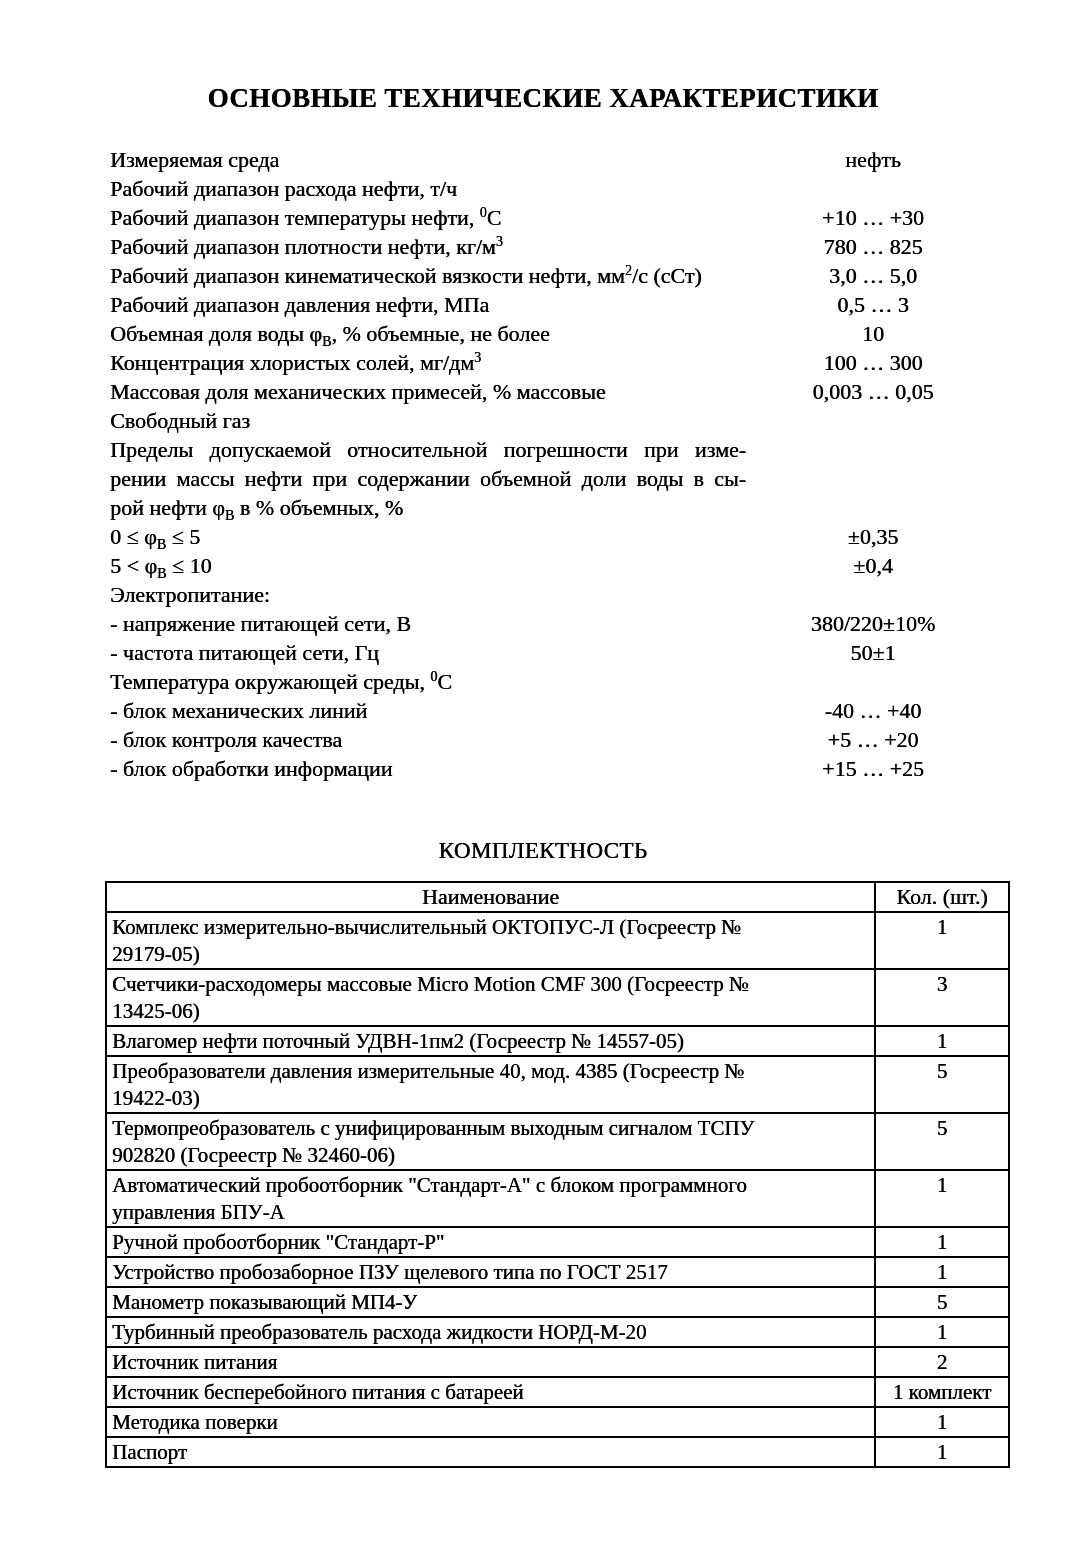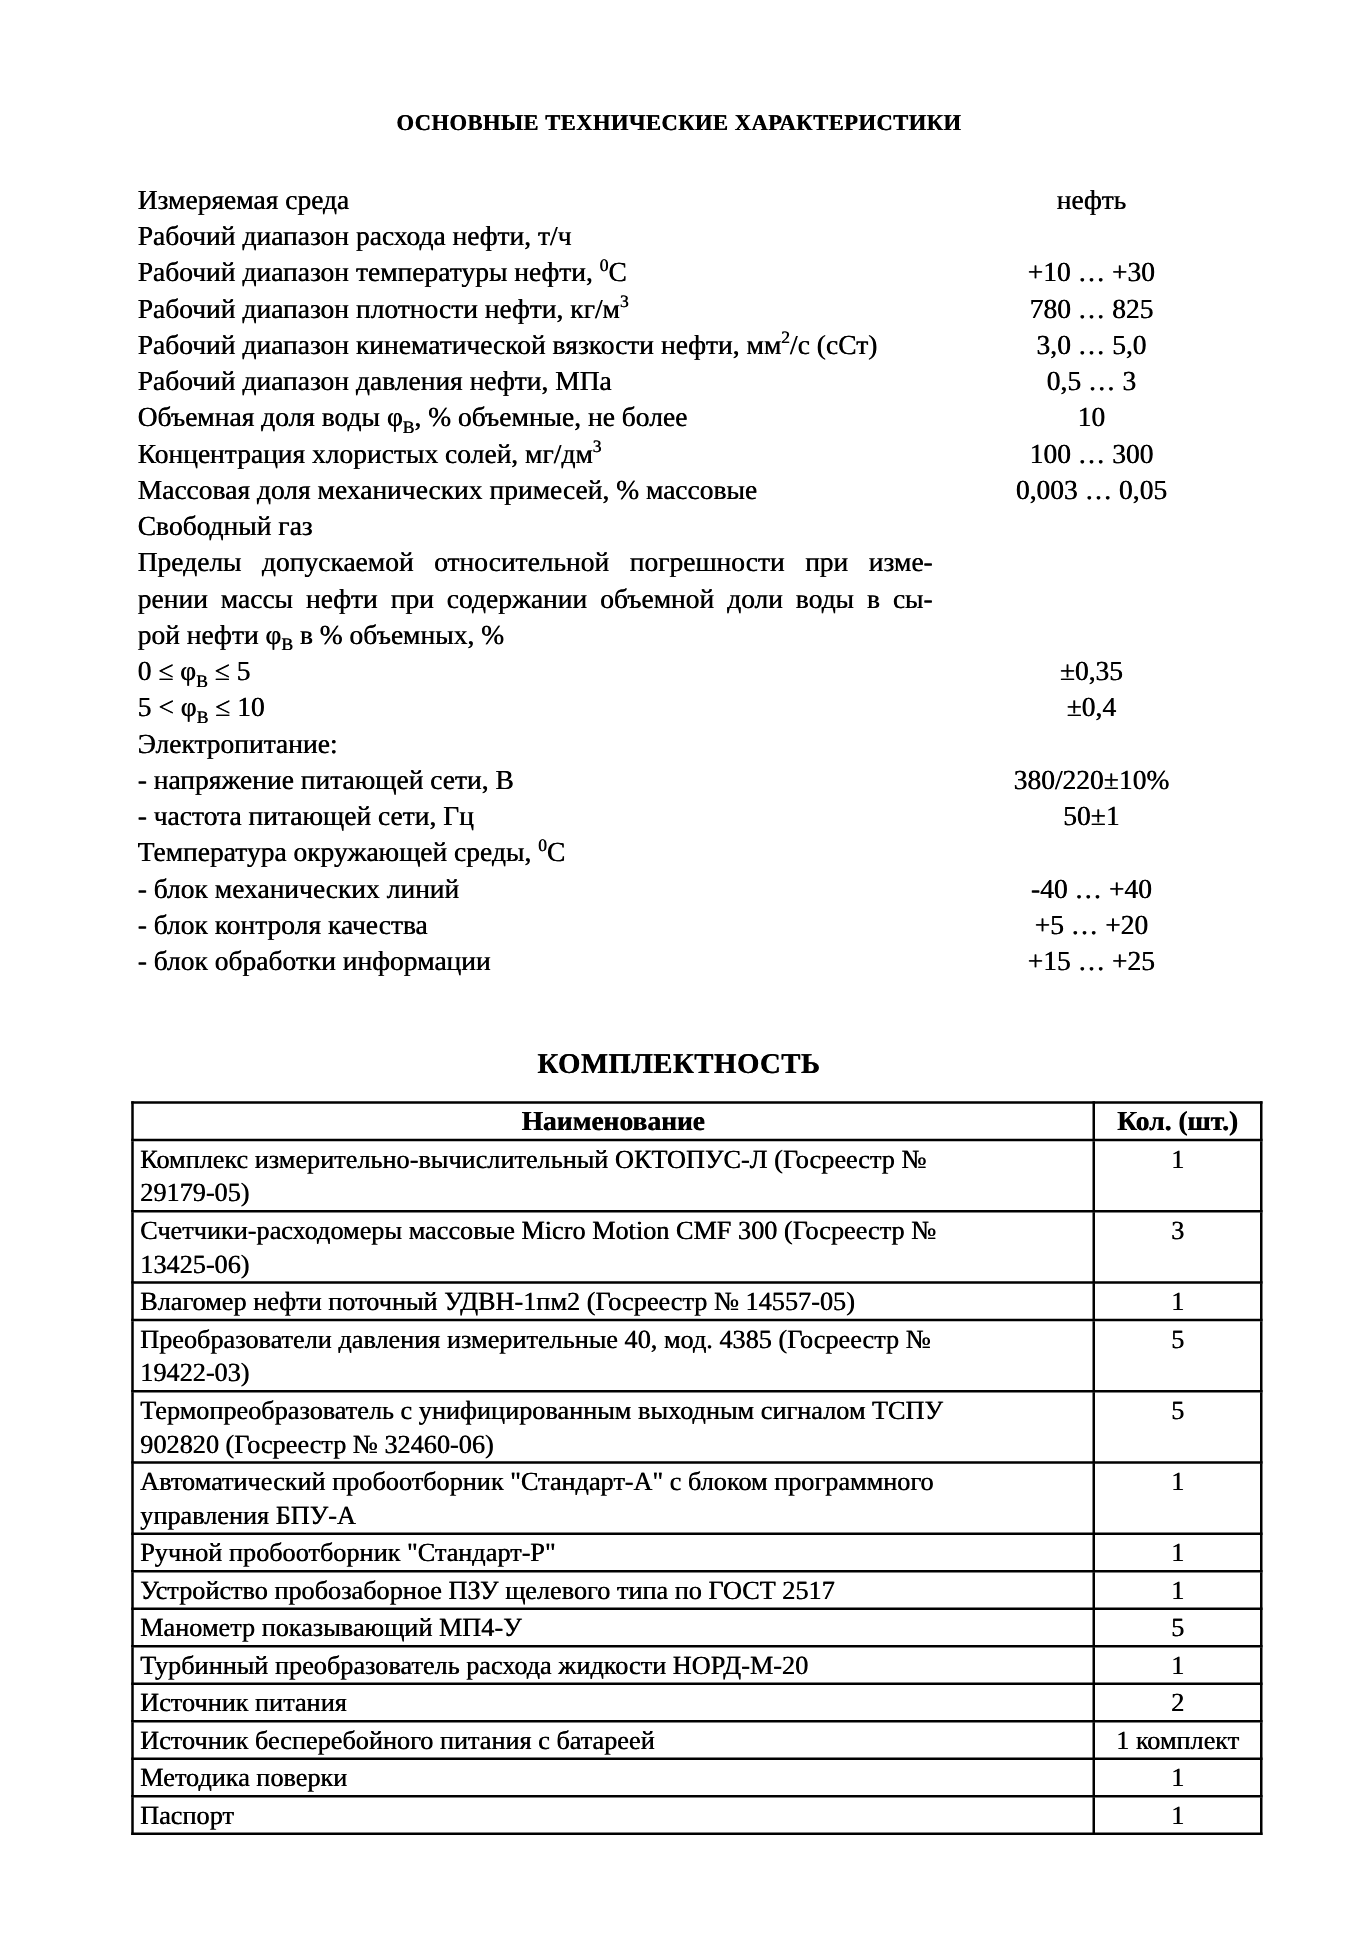--- a/index.html
+++ b/index.html
@@ -10,21 +10,21 @@
     background: #ffffff;
     color: #000000;
     font-family: "Liberation Serif", "DejaVu Serif", serif;
     overflow: hidden;
     text-shadow: 0.4px 0 0 currentColor; 
   }
   .doc-title {
     margin: 0;
     padding-top: 84px;
     text-align: center;
-    font-size: 18px;
+    font-size: 27px;
     line-height: 28px;
     font-weight: bold;
     letter-spacing: 0.4px;
   }
   .specs {
     margin: 33px 0 0 110px;
     width: 890px;
     font-size: 22px;
   }
   .spec-row {
@@ -49,35 +49,35 @@
   }
   .spec-label sup, .spec-label sub {
     font-size: 14px;
     line-height: 0;
   }
   .section-title {
     margin: 54px 0 0 0;
     text-align: center;
     font-size: 23px;
     line-height: 28px;
-    font-weight: bold;
+    font-weight: normal;
     letter-spacing: 0.4px;
   }
   .kit-table {
     border-collapse: collapse;
     table-layout: fixed;
     margin: 16px 0 0 105px;
     width: 905px;
     font-size: 21px;
   }
   .kit-table th, .kit-table td {
     border: 2px solid #000000;
   }
   .kit-table th {
-    font-weight: bold;
+    font-weight: normal;
     font-size: 22px;
     text-align: center;
     line-height: 28px;
     height: 28px;
     padding: 0;
   }
   .col-name { width: 767px; }
   .col-qty  { width: 132px; }
   .cell-name {
     text-align: left;

